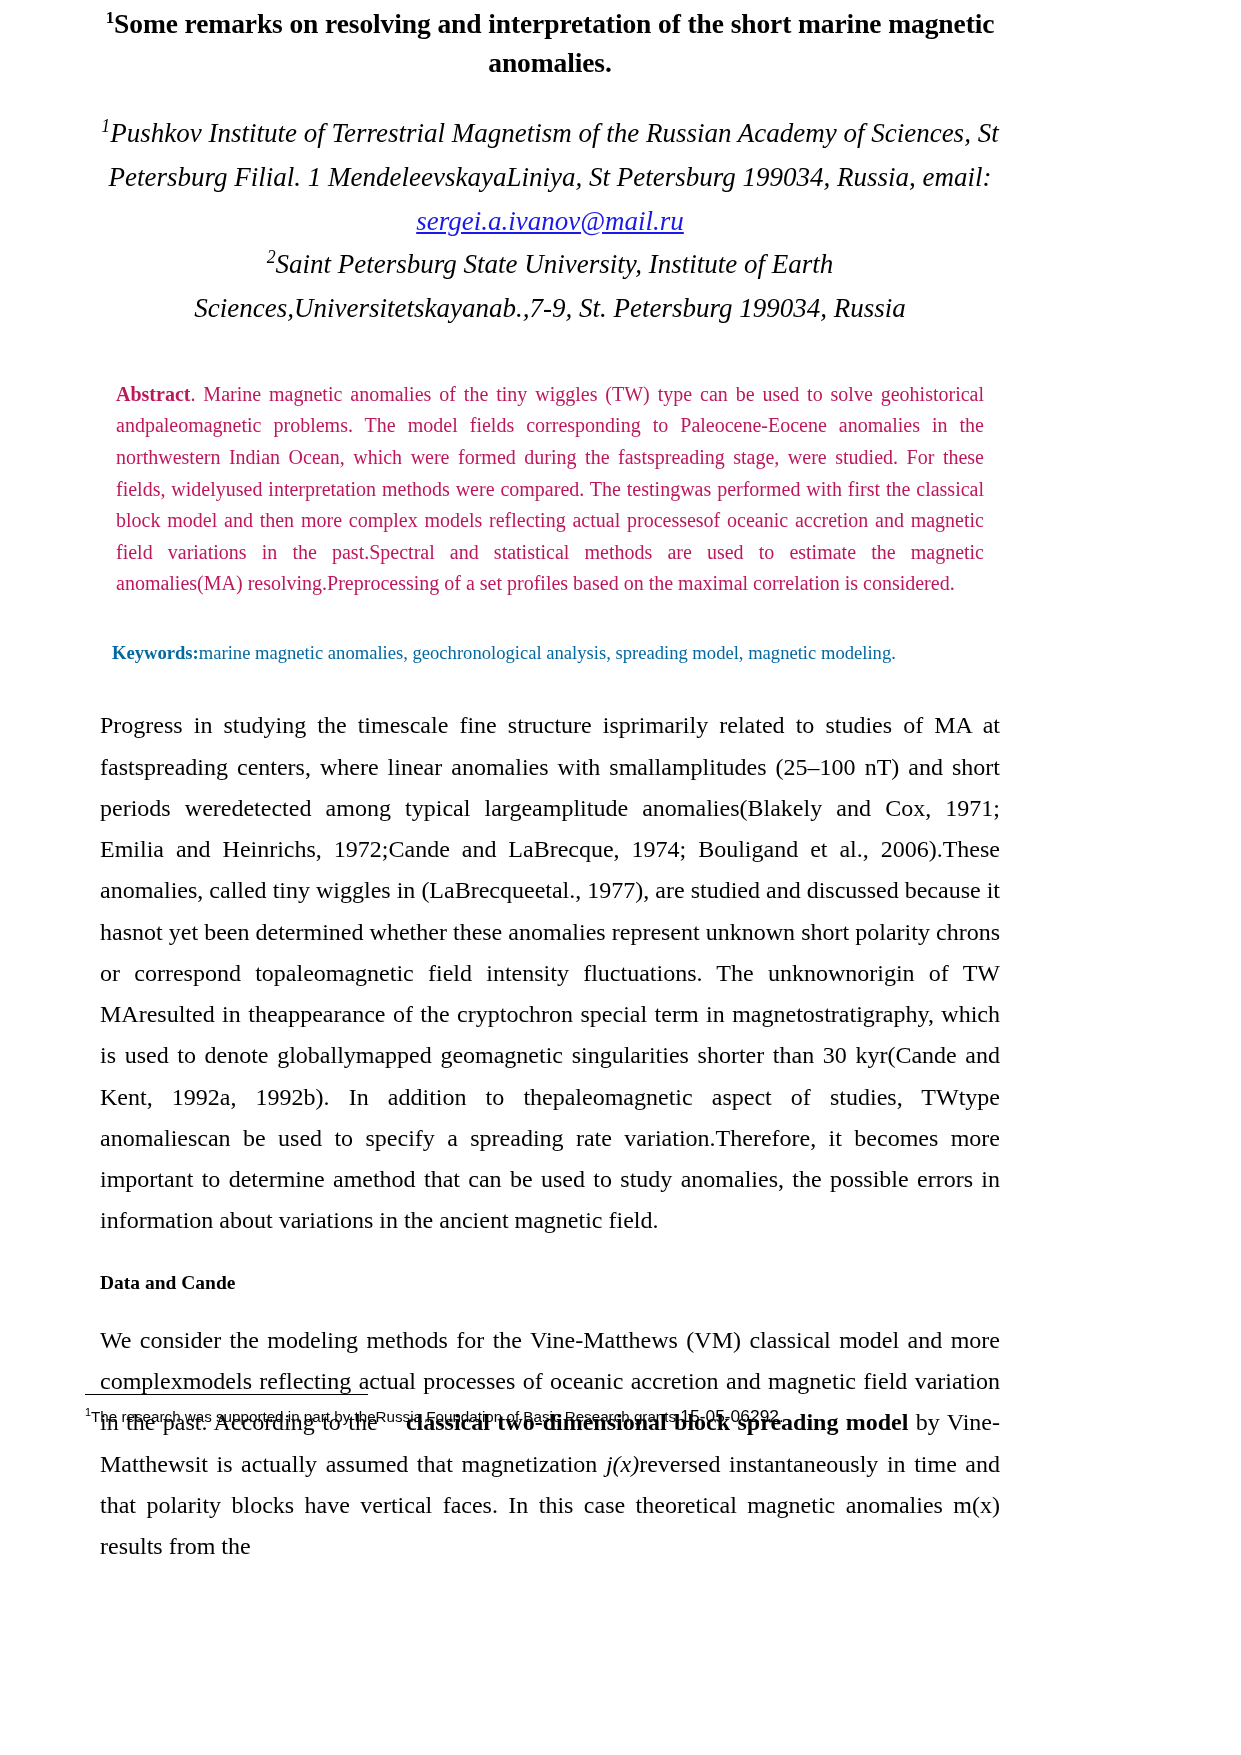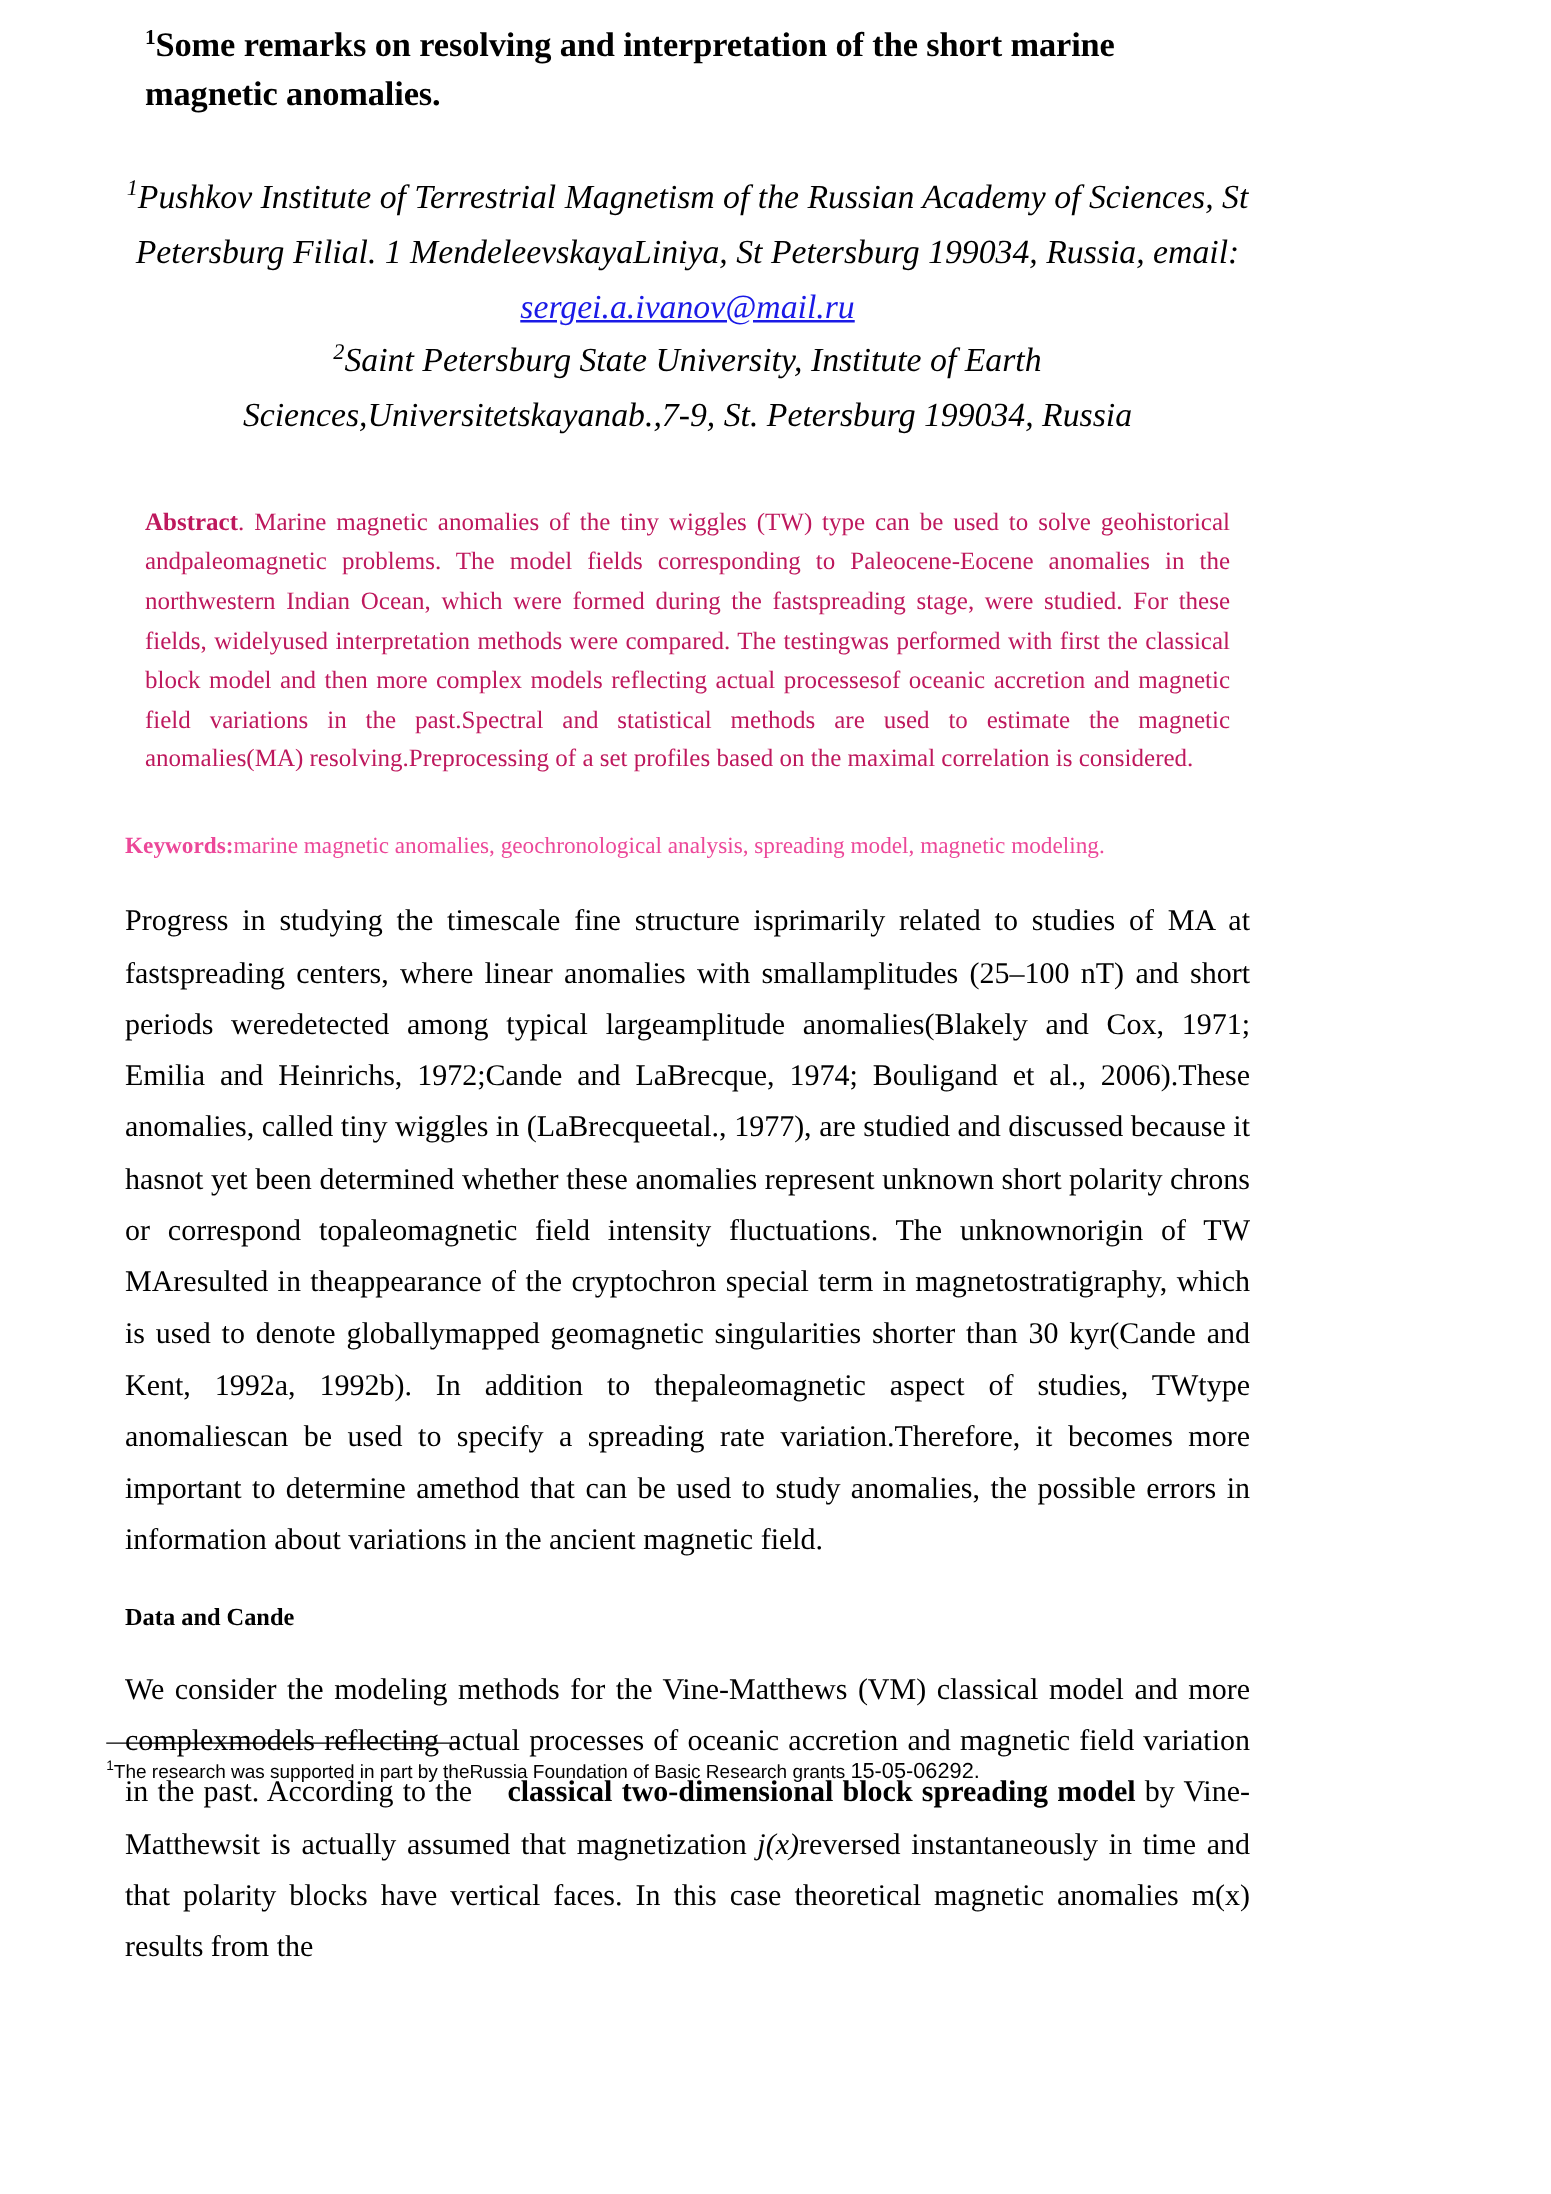--- a/index.html
+++ b/index.html
@@ -23,23 +23,23 @@
     top: 0;
     width: 900px;
   }
 
   
   .title {
     font-family: "Liberation Serif", "DejaVu Serif", serif;
     font-weight: bold;
     font-size: 27.5px;
     line-height: 1.42;
-    text-align: left;
+    text-align: center;
     color: #000000;
-    margin: 16px;
+    margin: 4px;
     letter-spacing: -0.1px;
   }
   .title sup {
     font-size: 0.62em;
     vertical-align: super;
     line-height: 0;
     font-weight: bold;
   }
 
   
@@ -92,22 +92,22 @@
     margin: 16px;
     padding-top: 32px;
   }
   .abstract b { font-weight: bold; }
 
   .keywords {
     font-family: "Liberation Serif", "DejaVu Serif", serif;
     font-size: 18.6px;
     line-height: 1.58;
     text-align: left;
-    color: #ec4899;
-    margin: 0;
+    color: #0369a1;
+    margin: 12px;
     padding-top: 22px;
   }
   .keywords b { font-weight: bold; }
 
   
   .heading {
     font-family: "Liberation Serif", "DejaVu Serif", serif;
     font-weight: bold;
     font-size: 19.5px;
     color: #000000;

